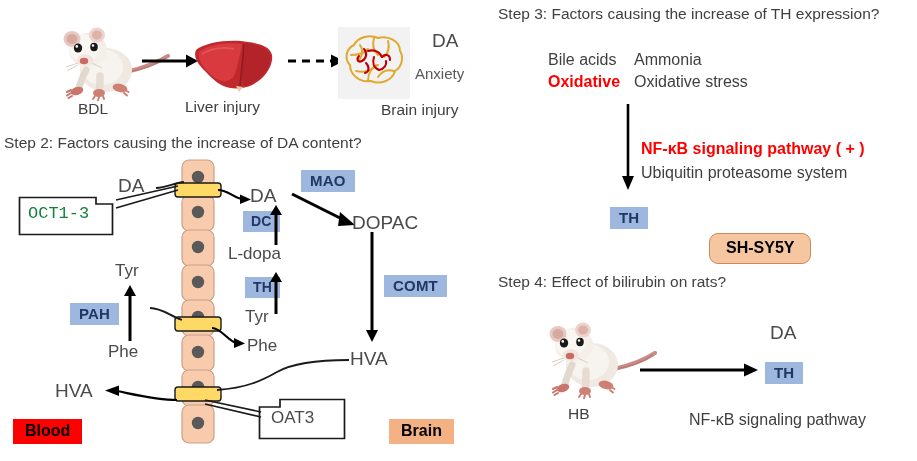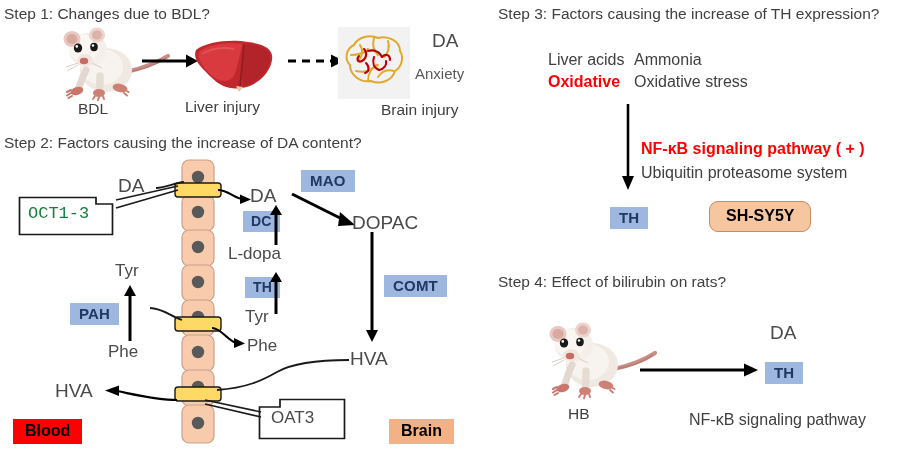--- a/index.html
+++ b/index.html
@@ -68,35 +68,35 @@
   }
   .chip-shsy5y{
     background:#F6C6A0;
     border:1.4px solid #C98A5E;
     border-radius:9px;
     color:#000000;
     font-weight:bold;
     font-size:16px;
     padding:5px 16px 6px 16px;
     white-space:nowrap;
+    margin-top:32px;
   }
   .red-text{color:#FF0000;font-weight:bold;}
   .blk-text{color:#3f3f3f;}
   .lbl-cap{color:#3f3f3f;font-size:15.5px;white-space:nowrap;}
   svg{overflow:visible;display:block;}
   .brain-box{
     background:#F2F2F2;
   }
 </style>
 </head>
 <body>
 
 <div id="canvas">
 
-  <div class="abs step-head" style="left:4px;top:5px;">Step 1: Changes due to BDL?</div>
 
   <div class="abs" style="left:52px;top:20px;width:118px;height:80px;">
     <svg width="118" height="80" viewBox="0 0 118 80">
 
       <path d="M74 52 C 92 48, 106 42, 116 36" stroke="#C98C86" stroke-width="4.2" fill="none" stroke-linecap="round"></path>
       <path d="M74 52 C 90 50, 102 46, 114 38" stroke="#B77A74" stroke-width="1.2" fill="none"></path>
 
       <ellipse cx="54" cy="50" rx="26" ry="22" fill="#EFE9E2"></ellipse>
       <ellipse cx="50" cy="47" rx="21" ry="18" fill="#F7F3EE"></ellipse>
 
@@ -357,21 +357,21 @@
       <path d="M2 4 L 58 16" stroke="#1a1a1a" stroke-width="1.7" fill="none"></path>
       <path d="M2 8 L 58 21" stroke="#1a1a1a" stroke-width="1.7" fill="none"></path>
     </svg>
   </div>
 
   <div class="abs badge-blood" style="left:13px;top:419px;">Blood</div>
   <div class="abs badge-brain" style="left:389px;top:419px;">Brain</div>
 
   <div class="abs step-head" style="left:498px;top:5px;">Step 3: Factors causing the increase of TH expression?</div>
 
-  <div class="abs txt blk-text" style="left:548px;top:51px;font-size:16px;">Liver acids</div>
+  <div class="abs txt blk-text" style="left:548px;top:51px;font-size:16px;">Bile acids</div>
   <div class="abs txt red-text" style="left:548px;top:73px;font-size:16px;">Oxidative</div>
   <div class="abs txt blk-text" style="left:634px;top:51px;font-size:16px;">Ammonia</div>
   <div class="abs txt blk-text" style="left:634px;top:73px;font-size:16px;">Oxidative stress</div>
 
   <div class="abs" style="left:619px;top:104px;">
     <svg width="18" height="86" viewBox="0 0 18 86">
       <line x1="9" y1="0" x2="9" y2="74" stroke="#000" stroke-width="2.6"></line>
       <polygon points="3,72 9,86 15,72" fill="#000"></polygon>
     </svg>
   </div>

